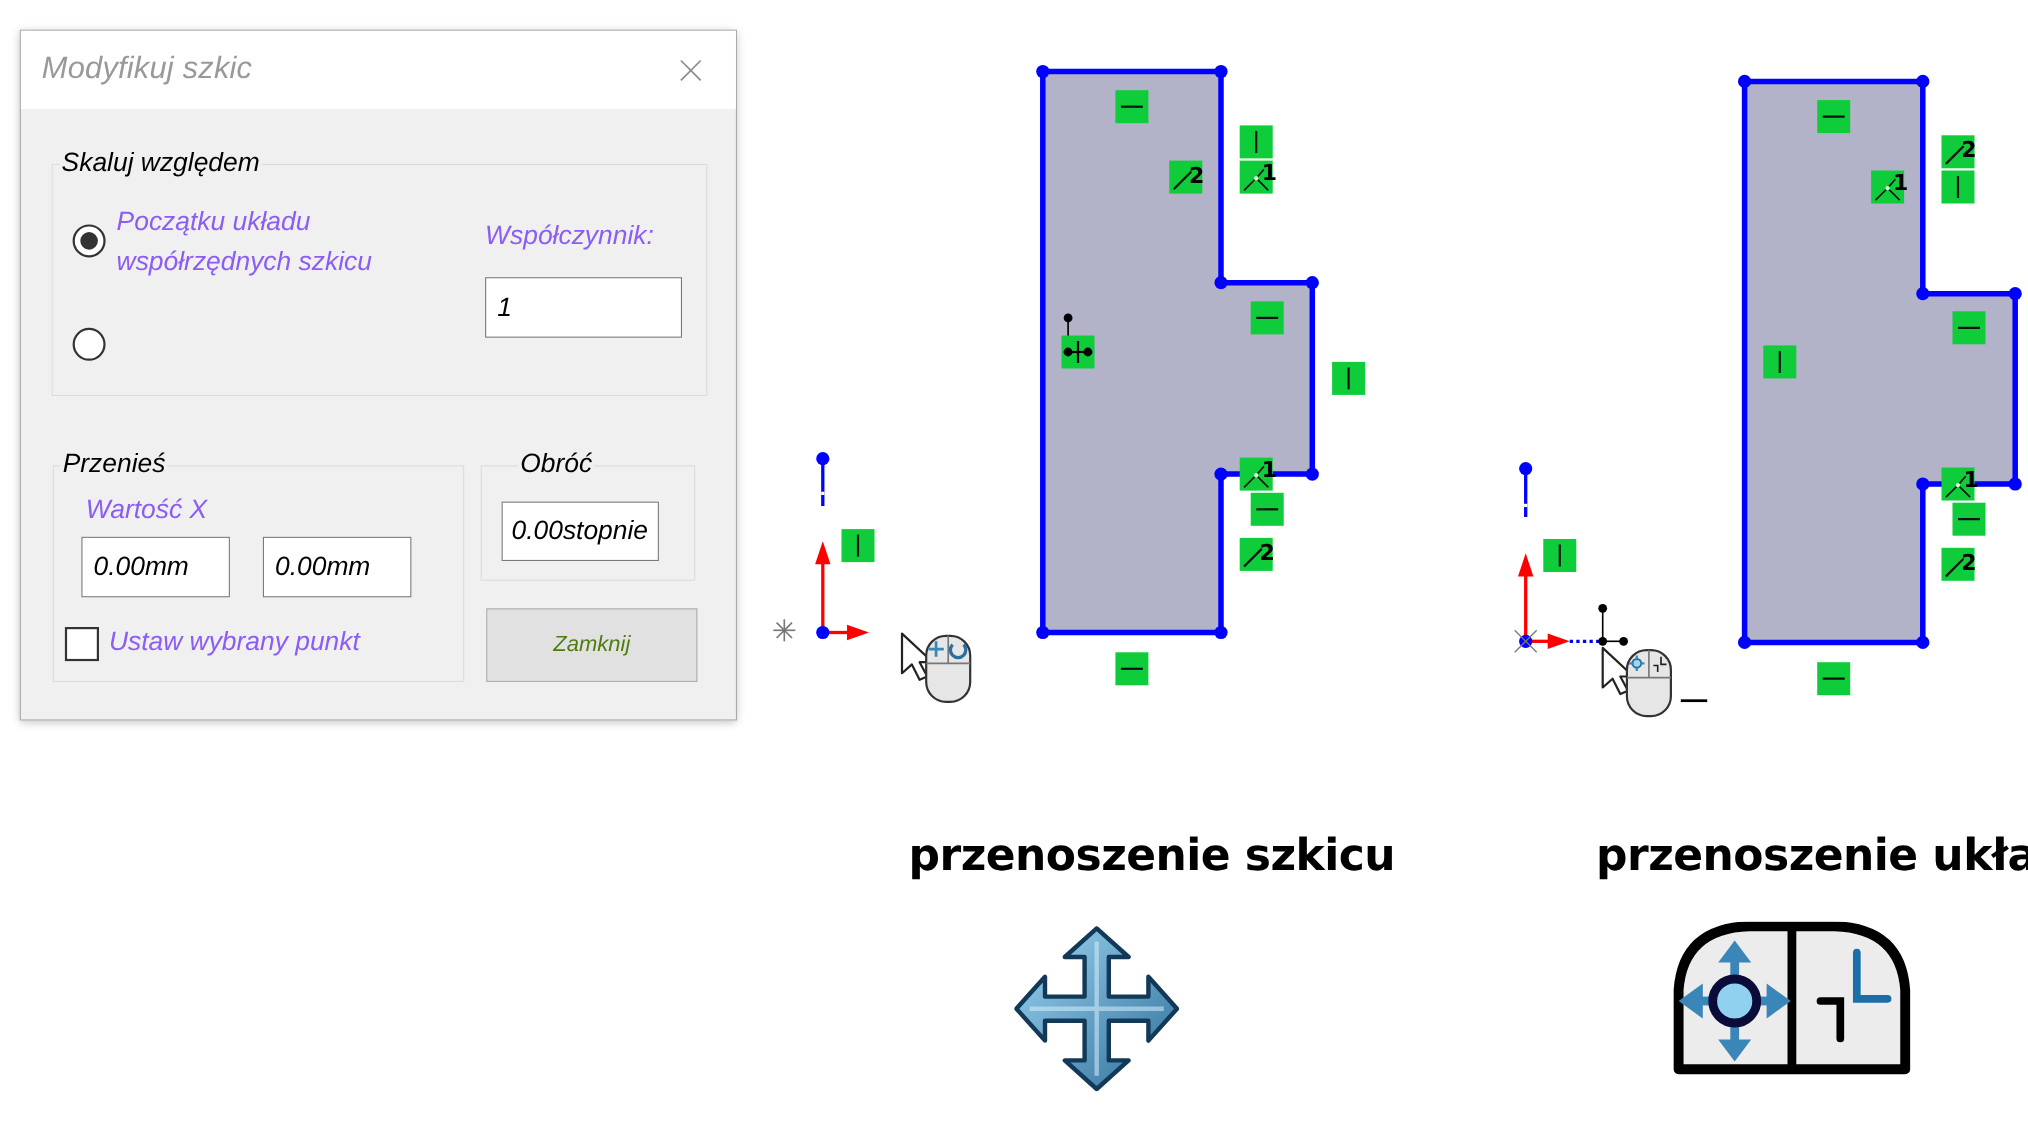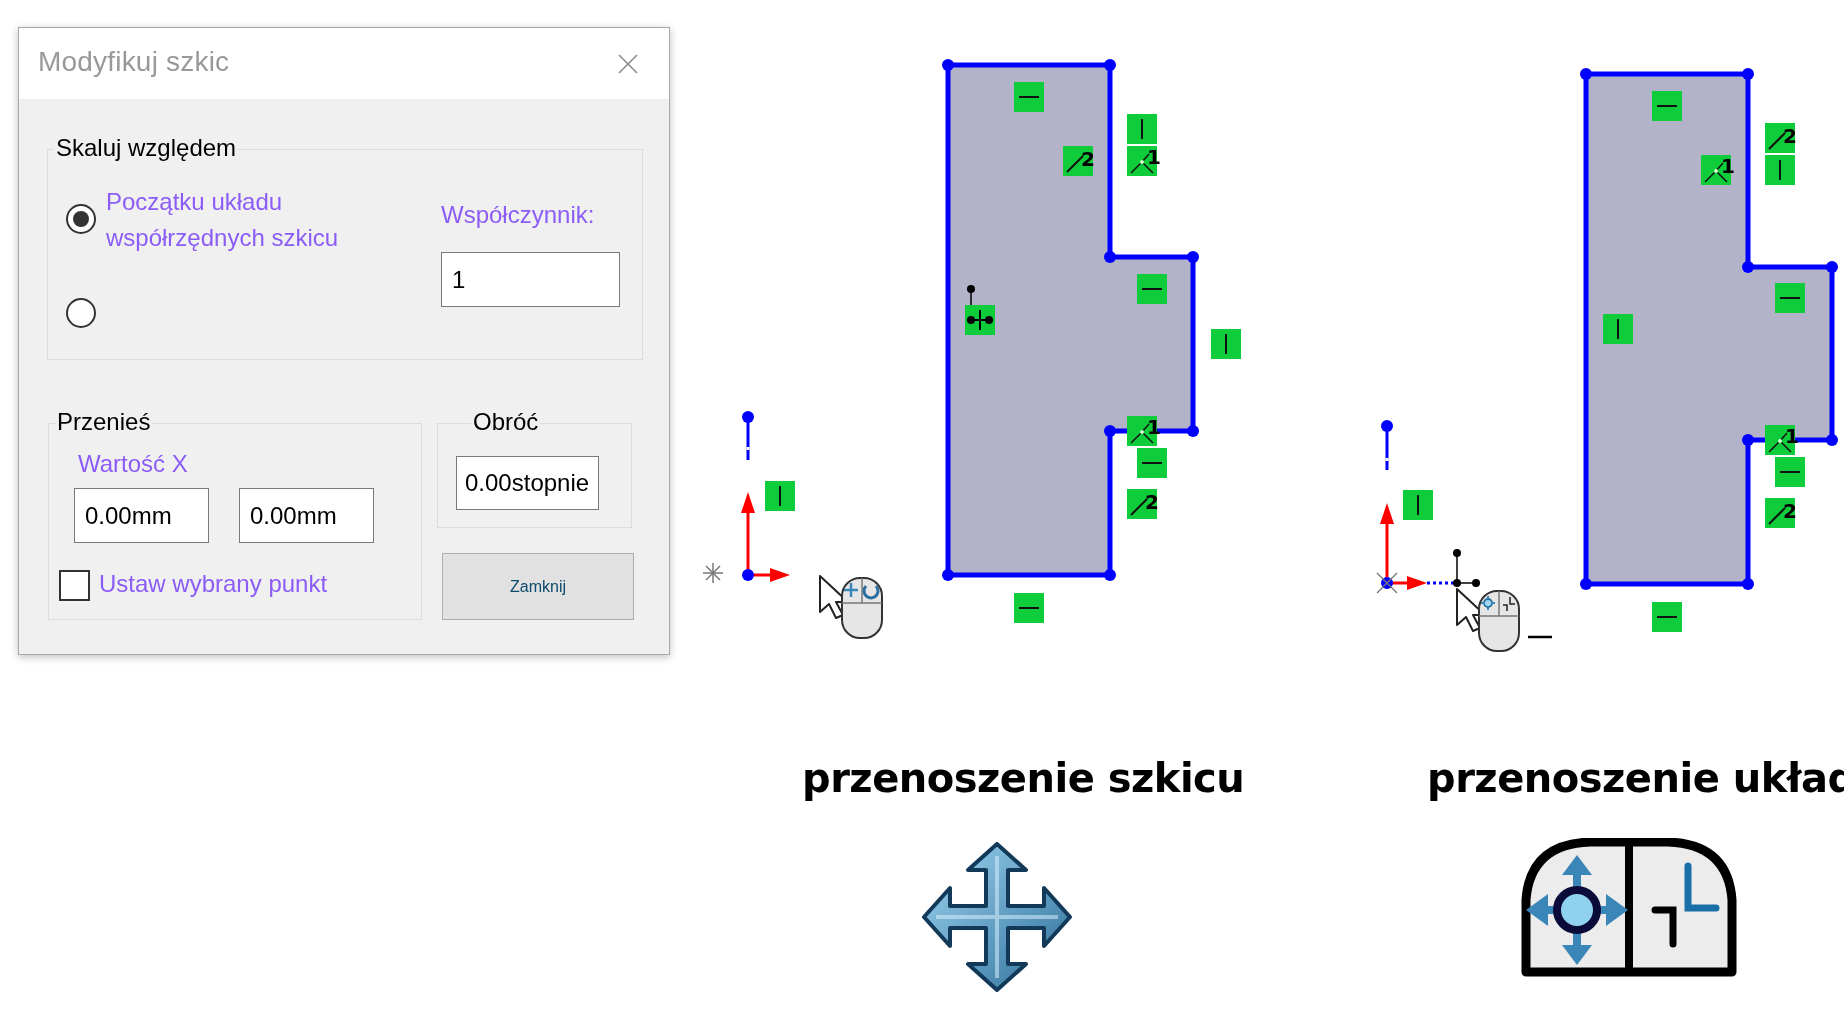--- a/index.html
+++ b/index.html
@@ -9,20 +9,21 @@
     font-family:"DejaVu Sans","Liberation Sans",sans-serif;
   }
   .abs { position:absolute; }
 
   
   .dialog {
     position:absolute; left:18px; top:27px; width:652px; height:628px;
     background:#f0f0f0; border:1px solid #a9a9a9;
     box-shadow: 0 2px 8px rgba(0,0,0,0.25);
     box-sizing:border-box;
+    font-style:italic;
   }
   .titlebar {
     position:absolute; left:0; top:0; right:0; height:71px;
     background:#ffffff;
   }
   .title {
     position:absolute; left:19px; top:18px;
     font-size:28px; color:#999999; letter-spacing:0.2px;
     font-family:"Liberation Sans","DejaVu Sans",sans-serif;
   }
@@ -55,34 +56,35 @@
     font-size:24px; color:#000; padding:0 10px; overflow:hidden; white-space:nowrap;
     font-family:"Liberation Sans","DejaVu Sans",sans-serif;
     cursor:text;
   }
   .checkbox {
     position:absolute; width:31px; height:31px; box-sizing:border-box;
     border:2px solid #333; background:#fff; cursor:pointer;
   }
   .button {
     position:absolute; background:#e1e1e1; border:1px solid #adadad; box-sizing:border-box;
-    font-size:16px; color:#0c4a6e; text-align:center; cursor:pointer;
+    font-size:20px; color:#4d7c0f; text-align:center; cursor:pointer;
     font-family:"Liberation Sans","DejaVu Sans",sans-serif;
   }
 
   
   .marker {
     position:absolute; width:30px; height:30px; background:#0fcc3a;
   }
   .marker svg { position:absolute; left:0; top:0; overflow:visible; }
 
   .caption {
     position:absolute; font-size:40px; font-weight:bold; color:#000;
     font-family:"DejaVu Sans","Liberation Sans",sans-serif; white-space:nowrap;
     letter-spacing:-0.5px;
+    margin-left:24px;
   }
 </style>
 </head>
 <body>
 
 <div class="dialog">
   <div class="titlebar">
     <div class="title">Modyfikuj szkic</div>
     <div class="close-btn">
       <svg width="40" height="40" viewBox="0 0 40 40">

